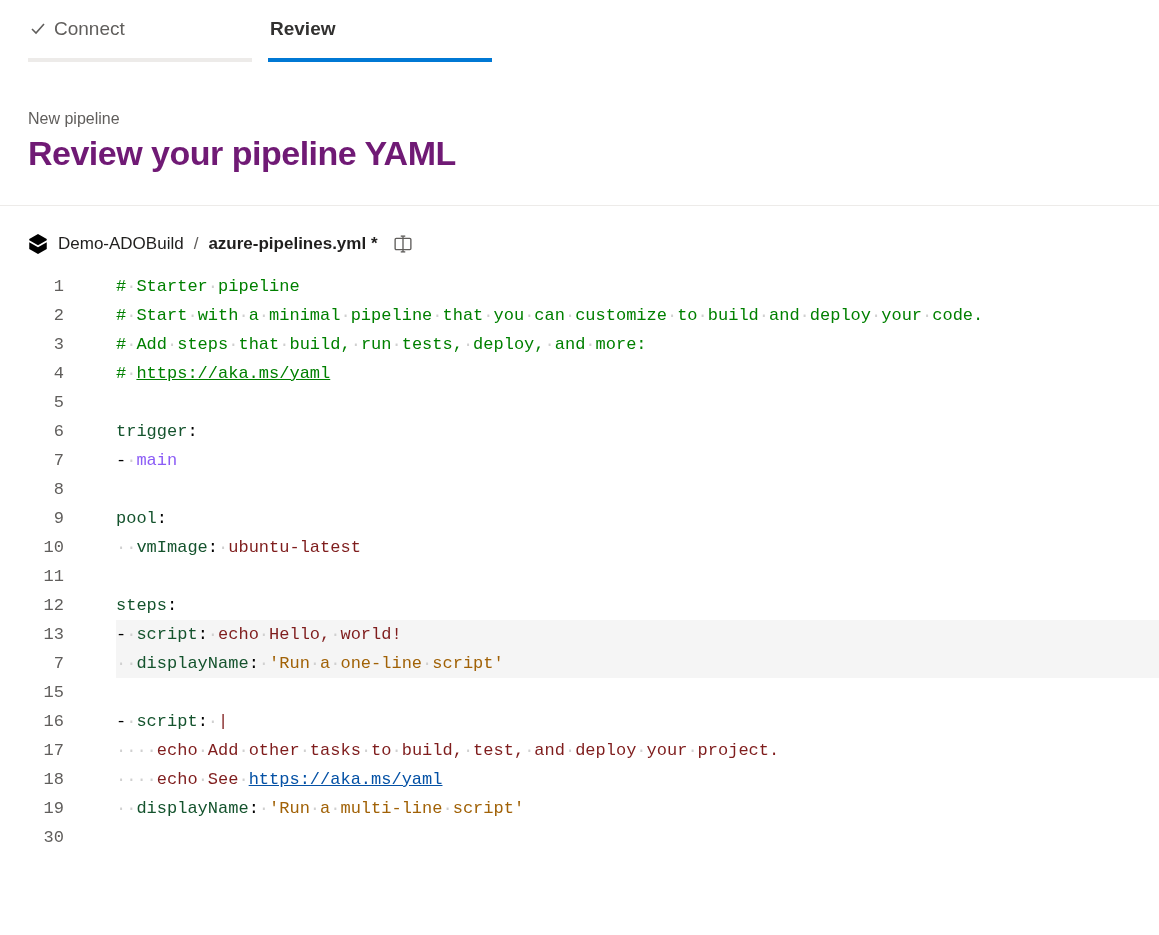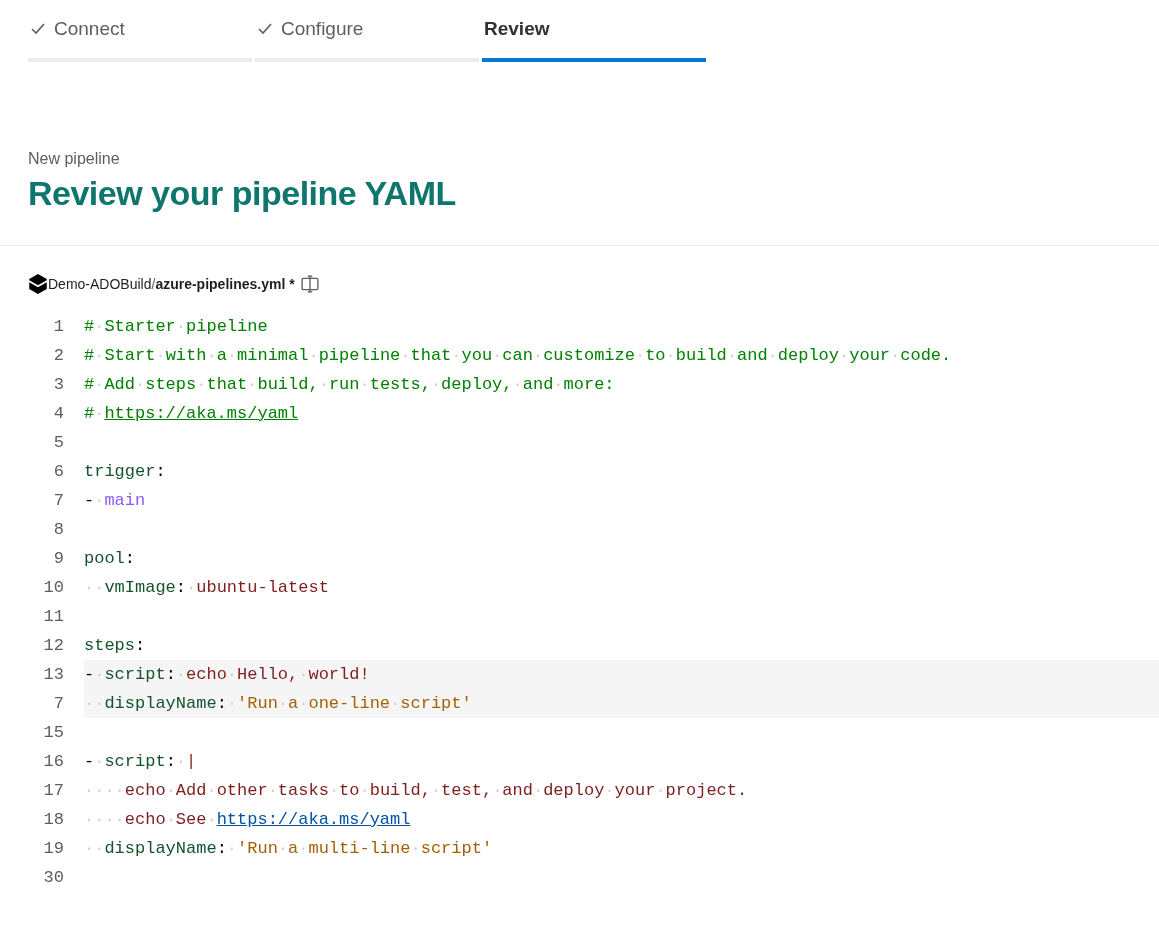--- a/index.html
+++ b/index.html
@@ -3,21 +3,21 @@
   <meta charset="utf-8">
   <style>
     * { margin: 0; padding: 0; box-sizing: border-box; }
     body {
       font-family: "Segoe UI", -apple-system, BlinkMacSystemFont, sans-serif;
       background: #ffffff;
       color: #323130;
     }
     .stepper {
       display: flex;
-      gap: 3px;
+      gap: 16px;
       padding: 18px 28px 0 28px;
     }
     .step {
       flex: 1;
       max-width: 224px;
       display: flex;
       flex-direction: column;
       cursor: pointer;
     }
     .step-label {
@@ -42,38 +42,38 @@
     .step-bar {
       height: 4px;
       background: #edebe9;
     }
     .step.active .step-bar {
       background: #0078d4;
     }
     .header-section {
       padding: 48px 28px 32px 28px;
       border-bottom: 1px solid #edebe9;
-      margin-top: 40px;
     }
     .breadcrumb {
       font-size: 16px;
       color: #605e5c;
       margin-bottom: 6px;
     }
     .page-title {
       font-size: 34px;
       font-weight: 700;
-      color: #0f766e;
+      color: #701a75;
       letter-spacing: -0.5px;
     }
     .file-path {
       display: flex;
       align-items: center;
+      gap: 10px;
       padding: 28px 28px 18px 28px;
-      font-size: 14px;
+      font-size: 17px;
       color: #201f1e;
     }
     .repo-icon {
       width: 20px;
       height: 20px;
       flex-shrink: 0;
     }
     .file-path .slash {
       color: #605e5c;
     }
@@ -98,20 +98,21 @@
       width: 56px;
       text-align: right;
       color: #605e5c;
       user-select: none;
       padding-right: 20px;
     }
     .gutter div { height: 29px; }
     .code {
       flex: 1;
       white-space: pre;
+      margin-left: 32px;
     }
     .code-line {
       height: 29px;
       position: relative;
     }
     .code-line.hl {
       background: #f5f5f5;
     }
     .tk-comment { color: #008000; }
     .tk-key { color: #14532d; }
@@ -127,29 +128,20 @@
 </head>
 <body>
 
 <div class="stepper">
     <div class="step">
       <div class="step-label">
         <svg class="step-check" viewBox="0 0 16 16">
           <path d="M2 8 L6 12 L14 3" stroke="#605e5c" stroke-width="1.6" fill="none"></path>
         </svg>
         <span>Connect</span>
-      </div>
-      <div class="step-bar"></div>
-    </div>
-    <div class="step">
-      <div class="step-label">
-        <svg class="step-check" viewBox="0 0 16 16">
-          <path d="M2 8 L6 12 L14 3" stroke="#605e5c" stroke-width="1.6" fill="none"></path>
-        </svg>
-        <span>Configure</span>
       </div>
       <div class="step-bar"></div>
     </div>
     <div class="step active">
       <div class="step-label">
         <span>Review</span>
       </div>
       <div class="step-bar"></div>
     </div>
   </div>

